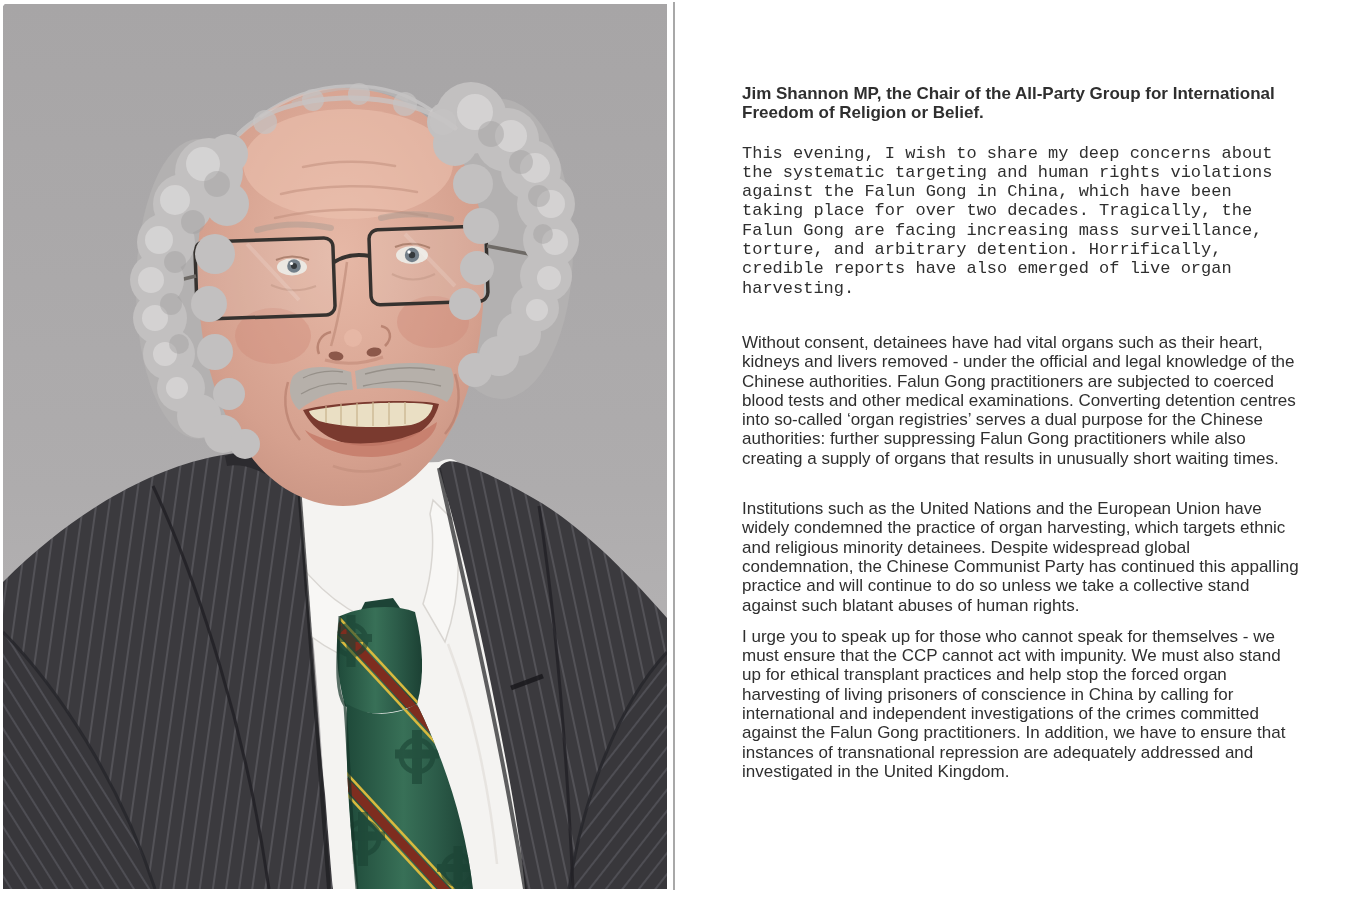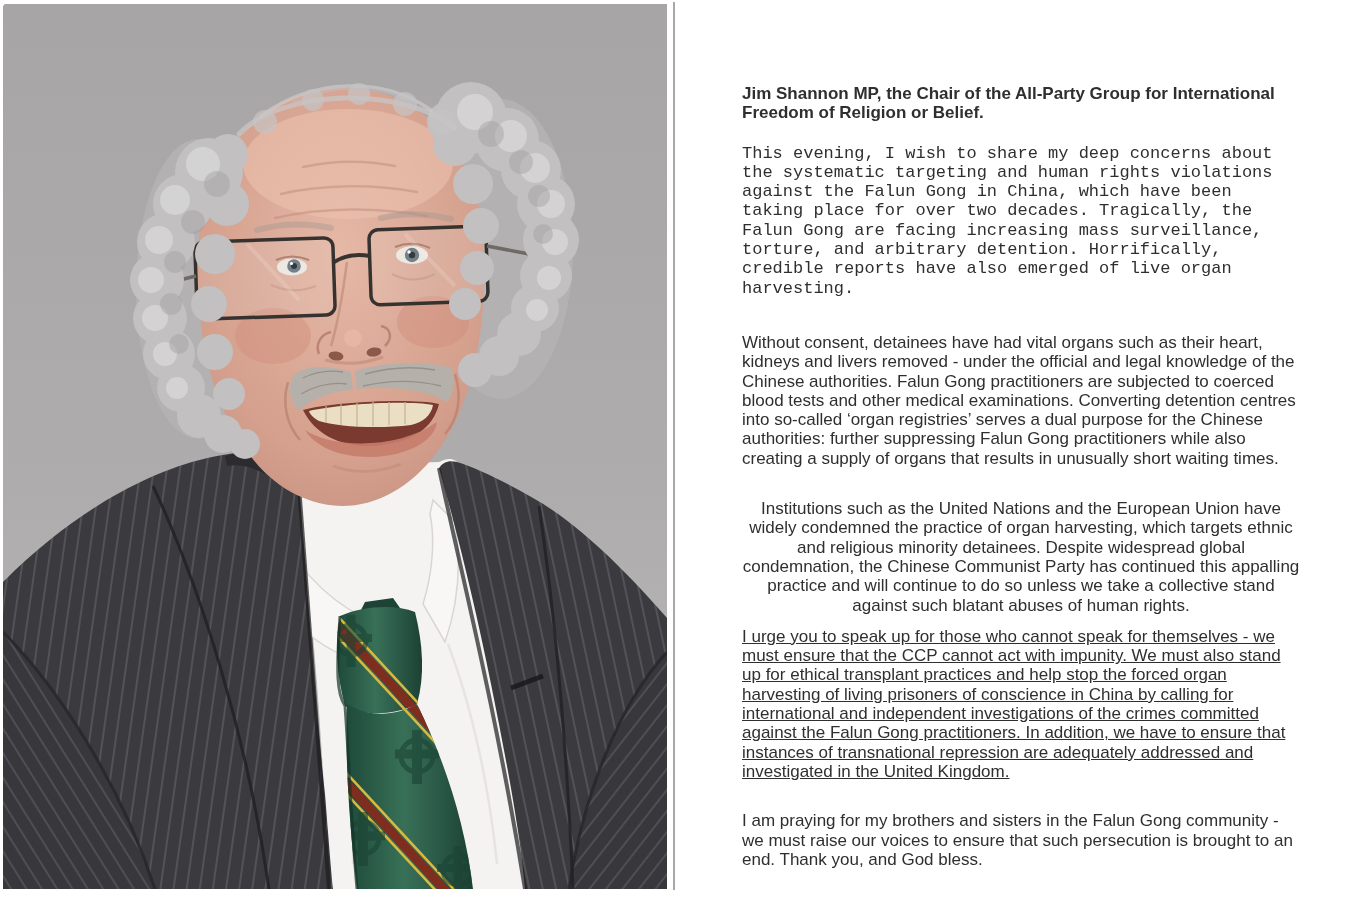--- a/index.html
+++ b/index.html
@@ -7,22 +7,22 @@
         font-family:"Liberation Sans",sans-serif;border-radius:15px;}
   .photo-wrap{position:absolute;left:3px;top:4px;width:664px;height:885px;overflow:hidden;}
   .photo-wrap svg{display:block;width:664px;height:885px;}
   .divider{position:absolute;left:673px;top:2px;width:2px;height:888px;background:#a8a8a8;}
   .statement{position:absolute;left:742px;top:84px;width:558px;color:#2f2f2f;
              font-size:17px;line-height:19.3px;}
   .statement p{margin:0;}
   .heading{font-weight:bold;margin:0 0 21px 0 !important;}
   .p1{margin:0 0 35px 0 !important;font-family:Liberation Mono, monospace;}
   .p2{margin:0 0 31px 0 !important;}
-  .p3{margin:0 0 12px 0 !important;text-align:center;}
-  .p4{margin:0 0 30px 0 !important;text-decoration:underline;}
+  .p3{margin:0 0 12px 0 !important;}
+  .p4{margin:0 0 30px 0 !important;}
   .p5{margin:0 !important;}
 </style>
 </head>
 <body>
 
 <div class="page">
 
   <div class="photo-wrap" role="img" aria-label="Official portrait of a smiling grey-haired man with rectangular glasses and a moustache, wearing a dark grey pinstripe suit, white spread-collar shirt and dark green tie with red and yellow diagonal stripes and Celtic cross emblems, on a plain grey studio background">
     <svg viewBox="0 0 664 885" xmlns="http://www.w3.org/2000/svg">
       <defs>
@@ -296,16 +296,15 @@
   </div>
 
   <div class="divider"></div>
 
   <div class="statement">
     <p class="heading">Jim Shannon MP, the Chair of the All-Party Group for International Freedom of Religion or Belief.</p>
     <p class="p1">This evening, I wish to share my deep concerns about the systematic targeting and human rights violations against the Falun Gong in China, which have been taking place for over two decades. Tragically, the Falun Gong are facing increasing mass surveillance, torture, and arbitrary detention. Horrifically, credible reports have also emerged of live organ harvesting.</p>
     <p class="p2">Without consent, detainees have had vital organs such as their heart, kidneys and livers removed - under the official and legal knowledge of the Chinese authorities. Falun Gong practitioners are subjected to coerced blood tests and other medical examinations. Converting detention centres into so-called ‘organ registries’ serves a dual purpose for the Chinese authorities: further suppressing Falun Gong practitioners while also creating a supply of organs that results in unusually short waiting times.</p>
     <p class="p3">Institutions such as the United Nations and the European Union have widely condemned the practice of organ harvesting, which targets ethnic and religious minority detainees. Despite widespread global condemnation, the Chinese Communist Party has continued this appalling practice and will continue to do so unless we take a collective stand against such blatant abuses of human rights.</p>
     <p class="p4">I urge you to speak up for those who cannot speak for themselves - we must ensure that the CCP cannot act with impunity. We must also stand up for ethical transplant practices and help stop the forced organ harvesting of living prisoners of conscience in China by calling for international and independent investigations of the crimes committed against the Falun Gong practitioners. In addition, we have to ensure that instances of transnational repression are adequately addressed and investigated in the United Kingdom.</p>
-    <p class="p5">I am praying for my brothers and sisters in the Falun Gong community - we must raise our voices to ensure that such persecution is brought to an end. Thank you, and God bless.</p>
   </div>
 
 </div>
 
 </body></html>

